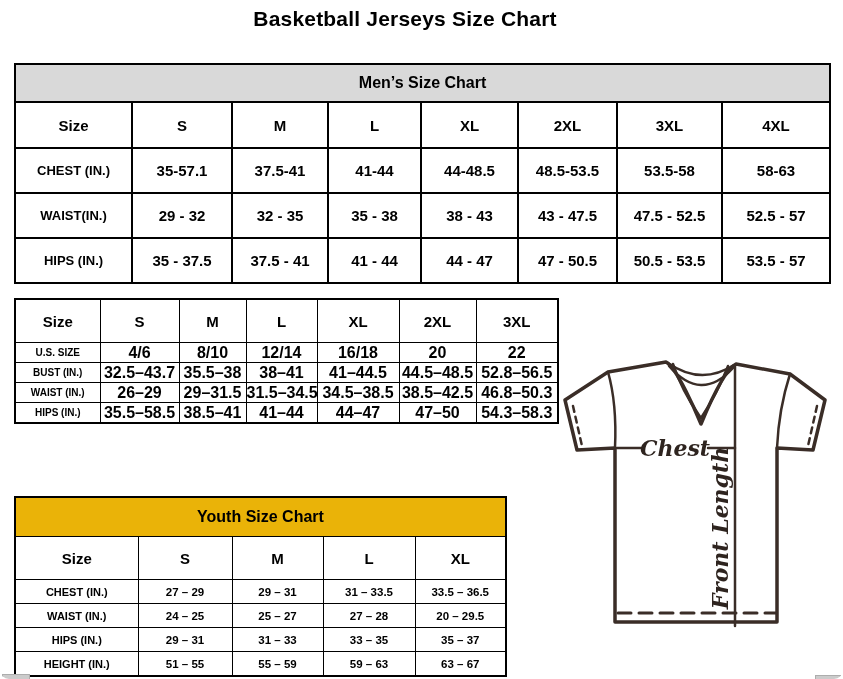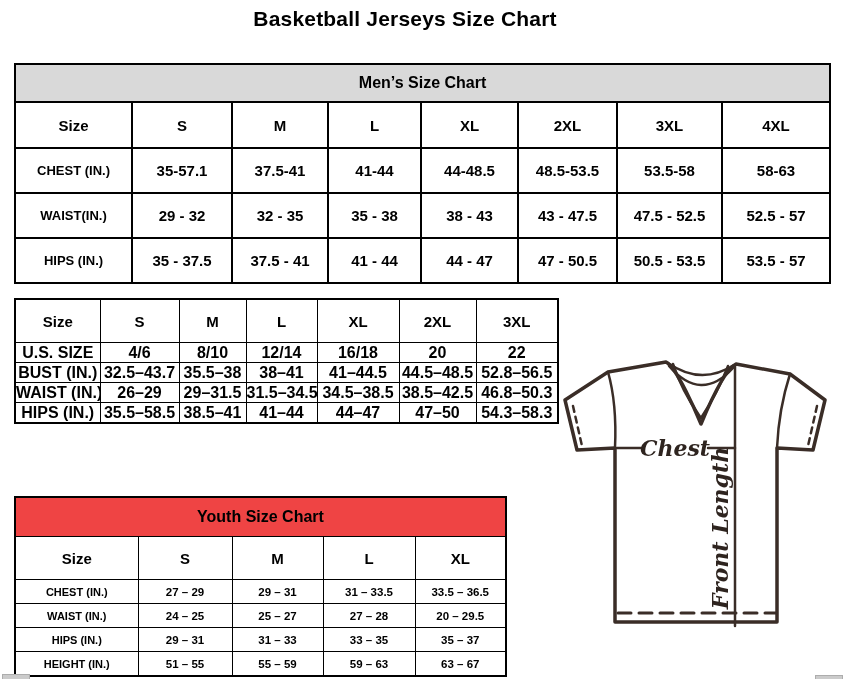--- a/index.html
+++ b/index.html
@@ -1,40 +1,40 @@
 <!DOCTYPE html>
 <html><head>
 <meta charset="utf-8">
 <style>
   html,body{margin:0;padding:0;background:#fff;}
   .page{position:relative;width:843px;height:679px;background:#fff;overflow:hidden;
-        font-family:"Liberation Sans","DejaVu Sans",sans-serif;color:#000;}
+        font-family:"Liberation Sans","DejaVu Sans",sans-serif;color:#000;border-radius:9px;}
   .page-title{position:absolute;left:0;top:7px;width:810px;text-align:center;
               font-size:21px;font-weight:bold;letter-spacing:.2px;}
   table.tbl{position:absolute;border-collapse:collapse;table-layout:fixed;background:#fff;}
   table.tbl td{border:1px solid #000;text-align:center;vertical-align:middle;
                font-weight:bold;padding:0;overflow:hidden;white-space:nowrap;}
   
   table.men-tbl{left:14px;top:63px;width:815px;border:2px solid #000;}
   table.men-tbl td{border-width:2px;font-size:15px;}
   table.men-tbl tr.hdr td{background:#d9d9d9;height:36px;font-size:16px;margin-top:33px;}
   table.men-tbl tr.size td{height:44px;}
   table.men-tbl tr.data td{height:43px;}
   table.men-tbl td.rowlabel{font-size:13px;}
   
   table.w-tbl{left:14px;top:298px;width:543px;border:2px solid #000;}
   table.w-tbl td{font-size:15px;}
   table.w-tbl tr.hdr td{background:#d9d9d9;height:40px;font-size:16px;}
   table.w-tbl tr.size td{height:42px;}
   table.w-tbl tr.data td{height:19px;font-size:16px;}
-  table.w-tbl tr.data td.rowlabel{font-size:16px;}
+  table.w-tbl tr.data td.rowlabel{font-size:10px;}
   
   table.y-tbl{left:14px;top:496px;width:491px;border:2px solid #000;}
   table.y-tbl td{font-size:15px;}
-  table.y-tbl tr.hdr td{background:#ef4444;height:38px;font-size:16px;}
+  table.y-tbl tr.hdr td{background:#eab308;height:38px;font-size:16px;}
   table.y-tbl tr.size td{height:42px;}
   table.y-tbl tr.data td{height:23px;font-size:11.5px;}
   table.y-tbl tr.data td.rowlabel{font-size:11px;}
   
   .jersey{position:absolute;left:556px;top:356px;width:289px;height:300px;}
   .jersey .diag-text{font-family:"DejaVu Serif","Liberation Serif",serif;
                      font-style:italic;font-weight:bold;}
   
   .frag{position:absolute;background:#cbcbcb;border:1px solid #adadad;border-bottom:none;}
   .frag-left{left:2px;top:674px;width:26px;height:5px;}

